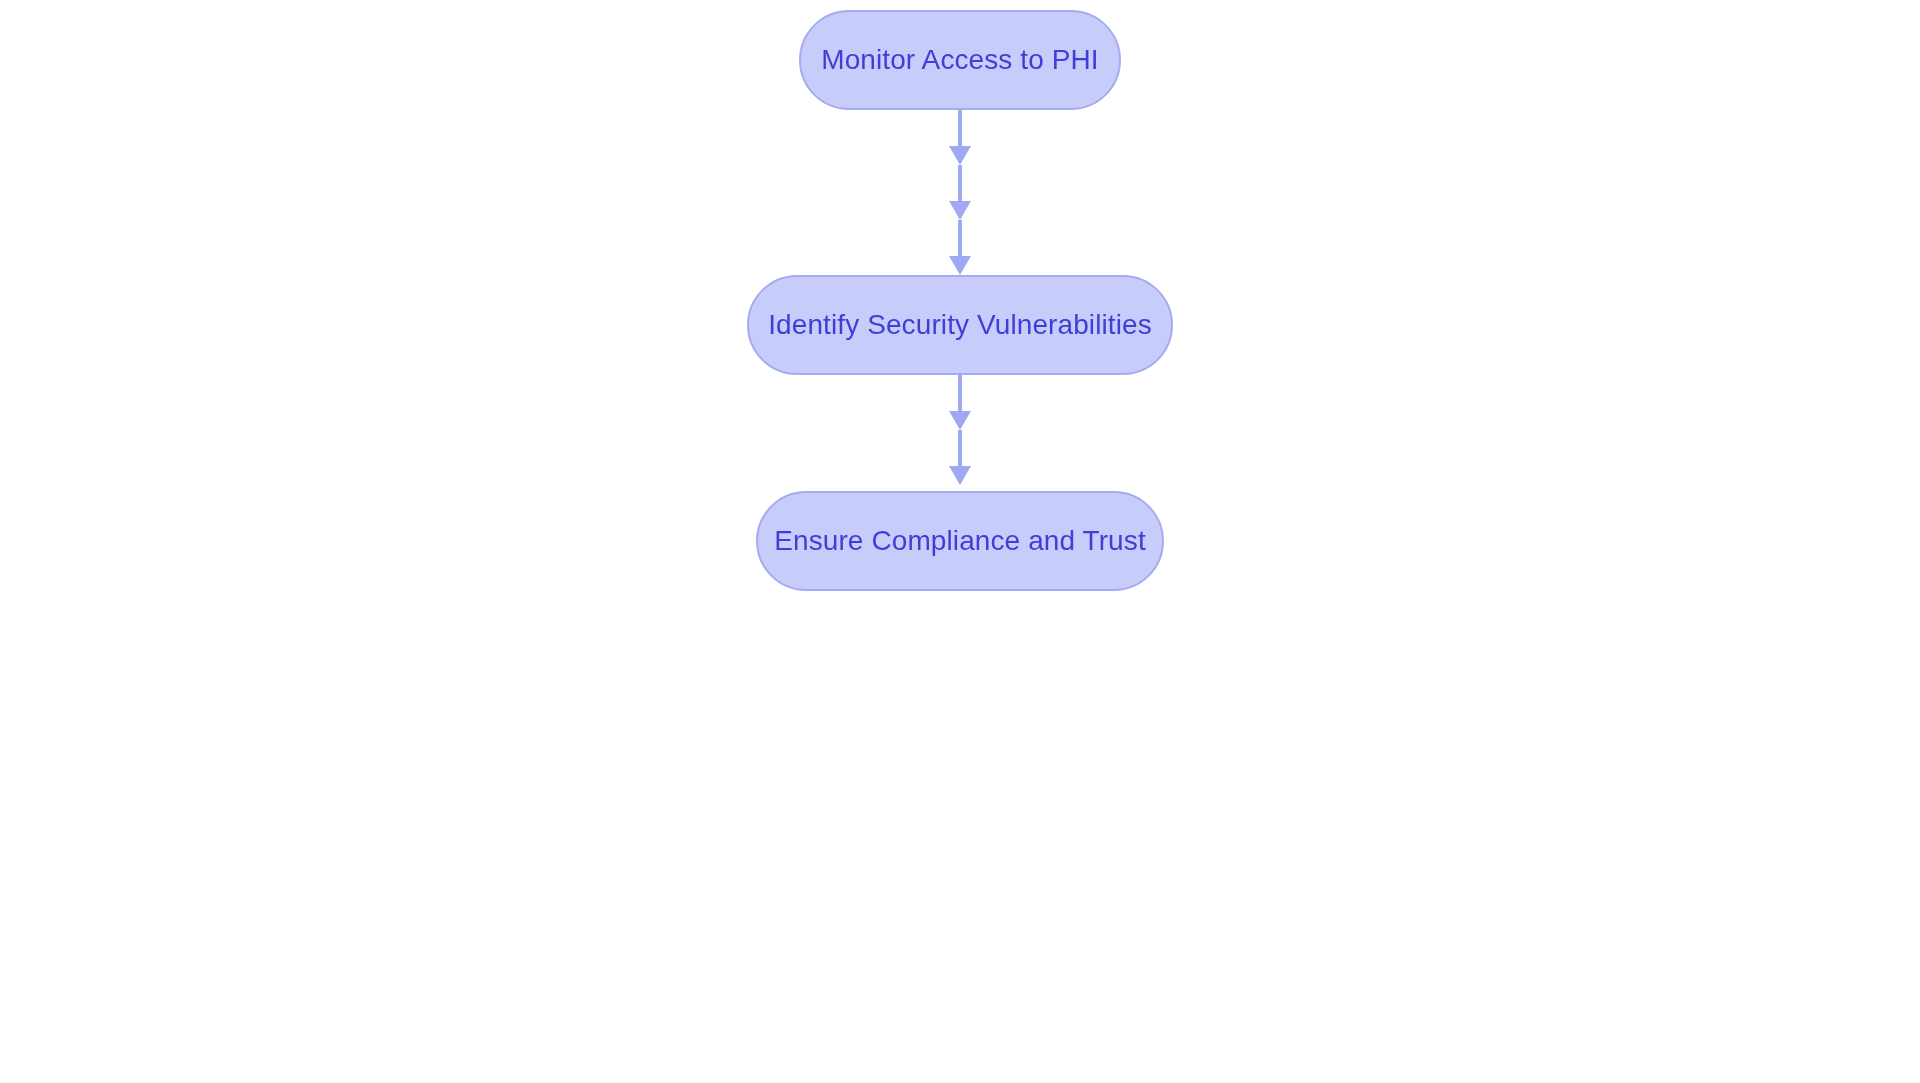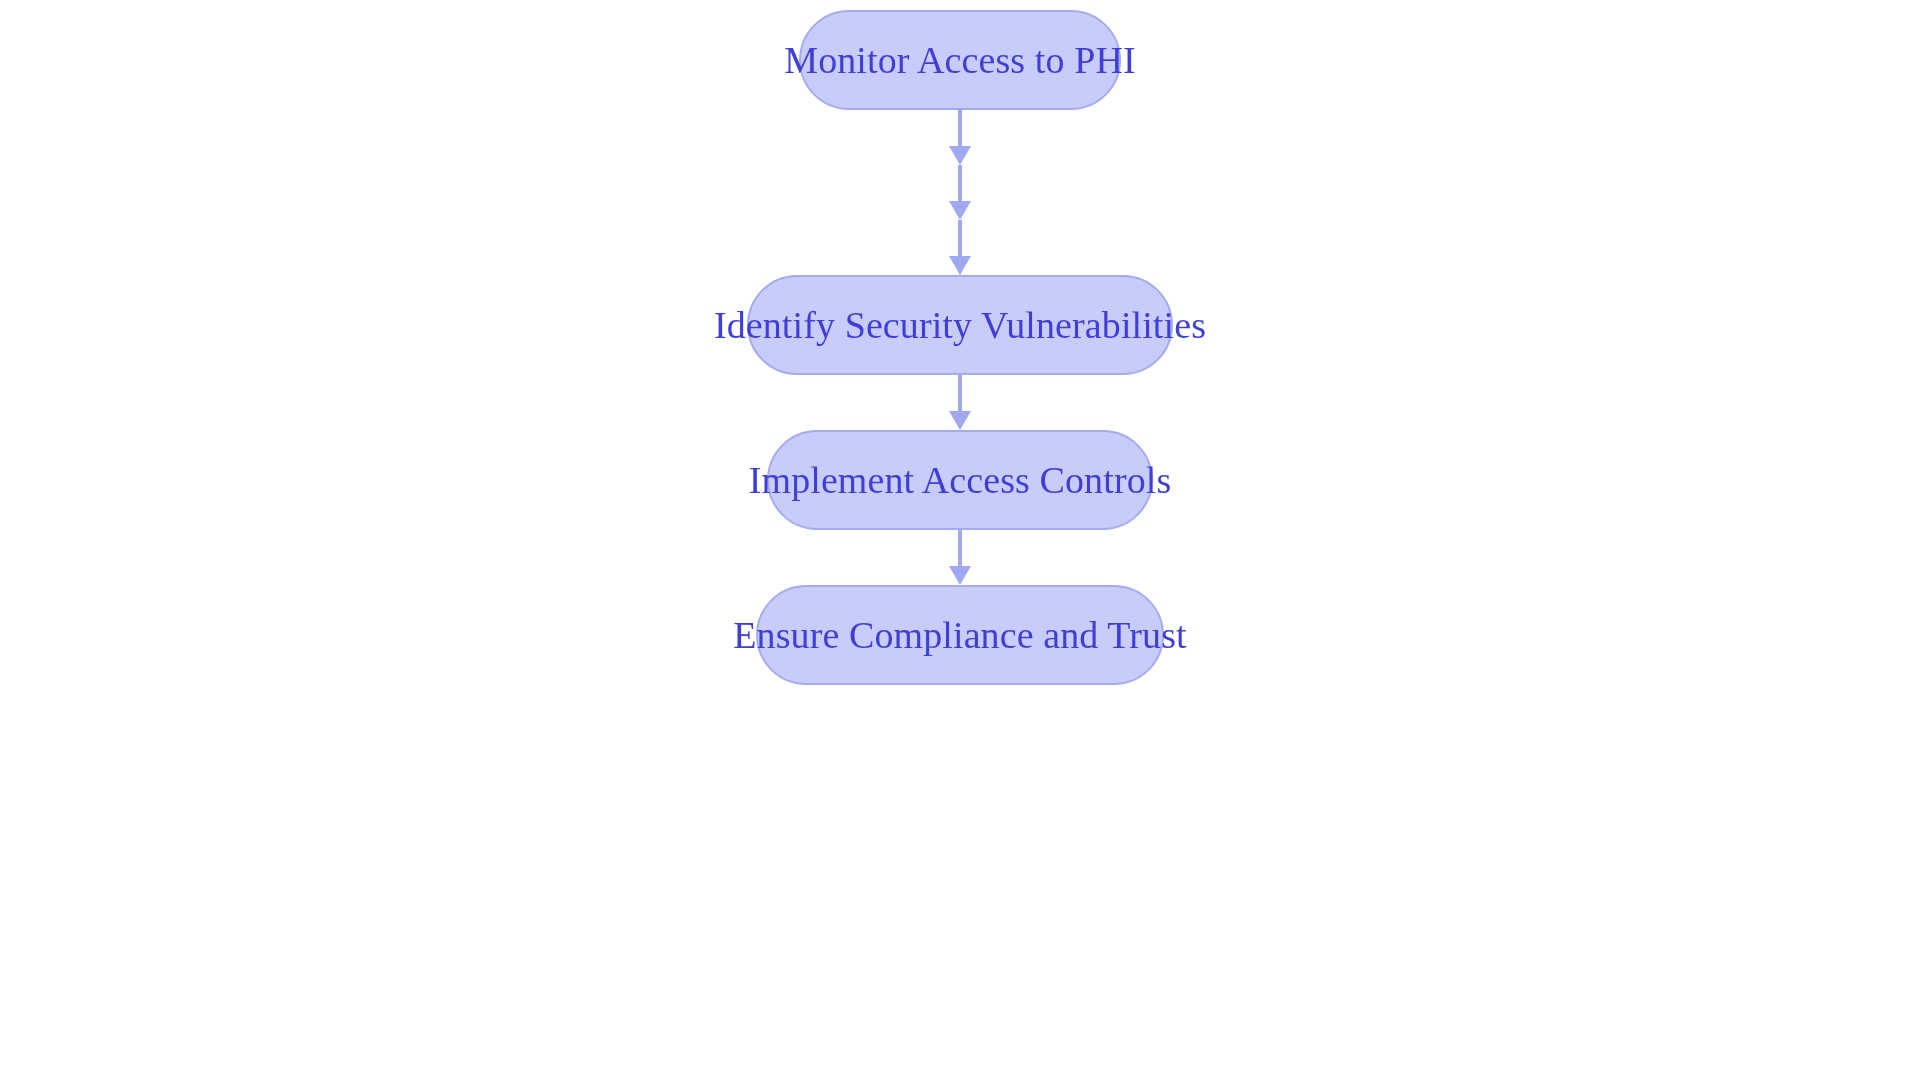--- a/index.html
+++ b/index.html
@@ -42,36 +42,35 @@
     border-radius: 50px;
     background: #c8ccfa;
     border: 2px solid #a5abf0;
     display: flex;
     align-items: center;
     justify-content: center;
     flex: 0 0 auto;
   }
 
   .flow-node-label {
-    font-size: 38px;
+    font-size: 28px;
     line-height: 1;
     color: #3f3fd8;
     white-space: nowrap;
     letter-spacing: 0.1px;
     font-weight: 400;
-    font-family: Liberation Serif, serif;
   }
 
   
   .w-n0 { width: 322px; }
   .w-n1 { width: 466px; }
   .w-n2 { width: 346px; }
   .w-n3 { width: 426px; }
   .w-n4 { width: 386px; }
-  .w-n5 { width: 408px; }
+  .w-n5 { width: 408px; margin-top: 6px; }
 
   .flow-connector {
     flex: 0 0 auto;
     width: 36px;
     height: 55px;
     position: relative;
   }
 
   .connector-line {
     position: absolute;
@@ -124,23 +123,20 @@
 
     <div class="flow-node w-n3">
       <span class="flow-node-label">Identify Security Vulnerabilities</span>
     </div>
 
     <div class="flow-connector">
       <div class="connector-line"></div>
       <div class="connector-arrowhead"></div>
     </div>
 
-    <div class="flow-node w-n4">
-      <span class="flow-node-label">Implement Access Controls</span>
-    </div>
 
     <div class="flow-connector">
       <div class="connector-line"></div>
       <div class="connector-arrowhead"></div>
     </div>
 
     <div class="flow-node w-n5">
       <span class="flow-node-label">Ensure Compliance and Trust</span>
     </div>
 

